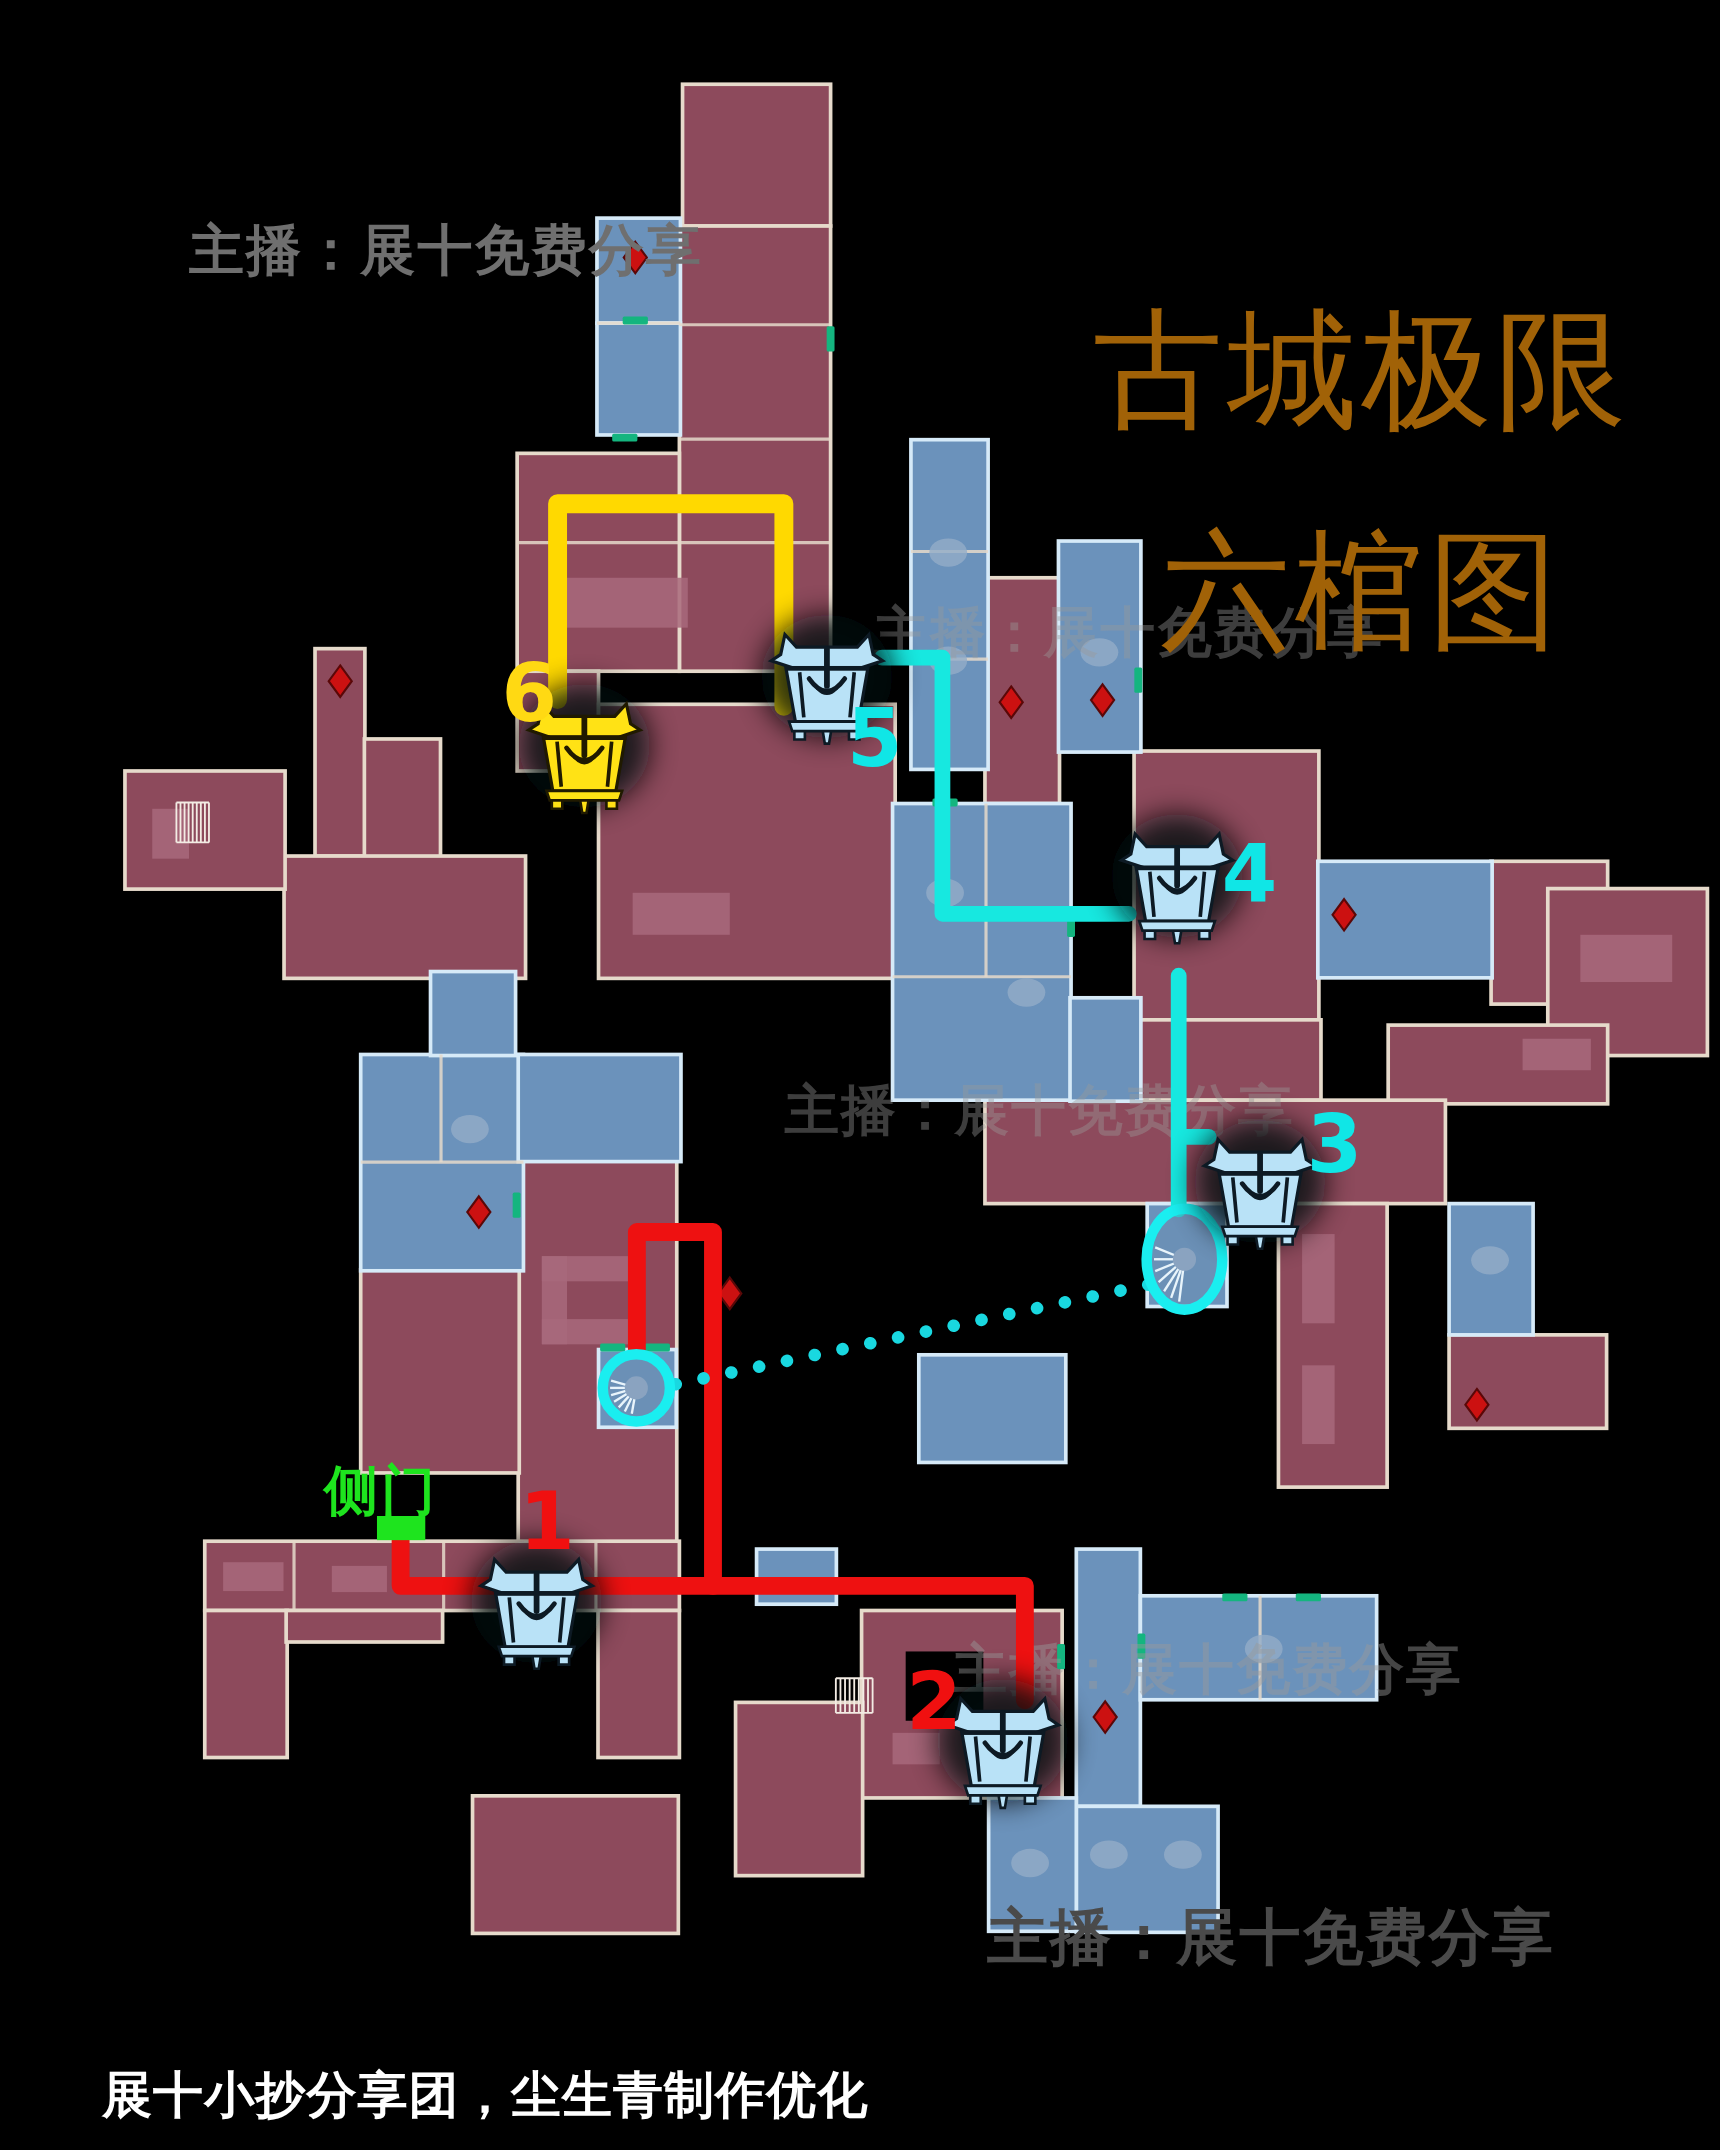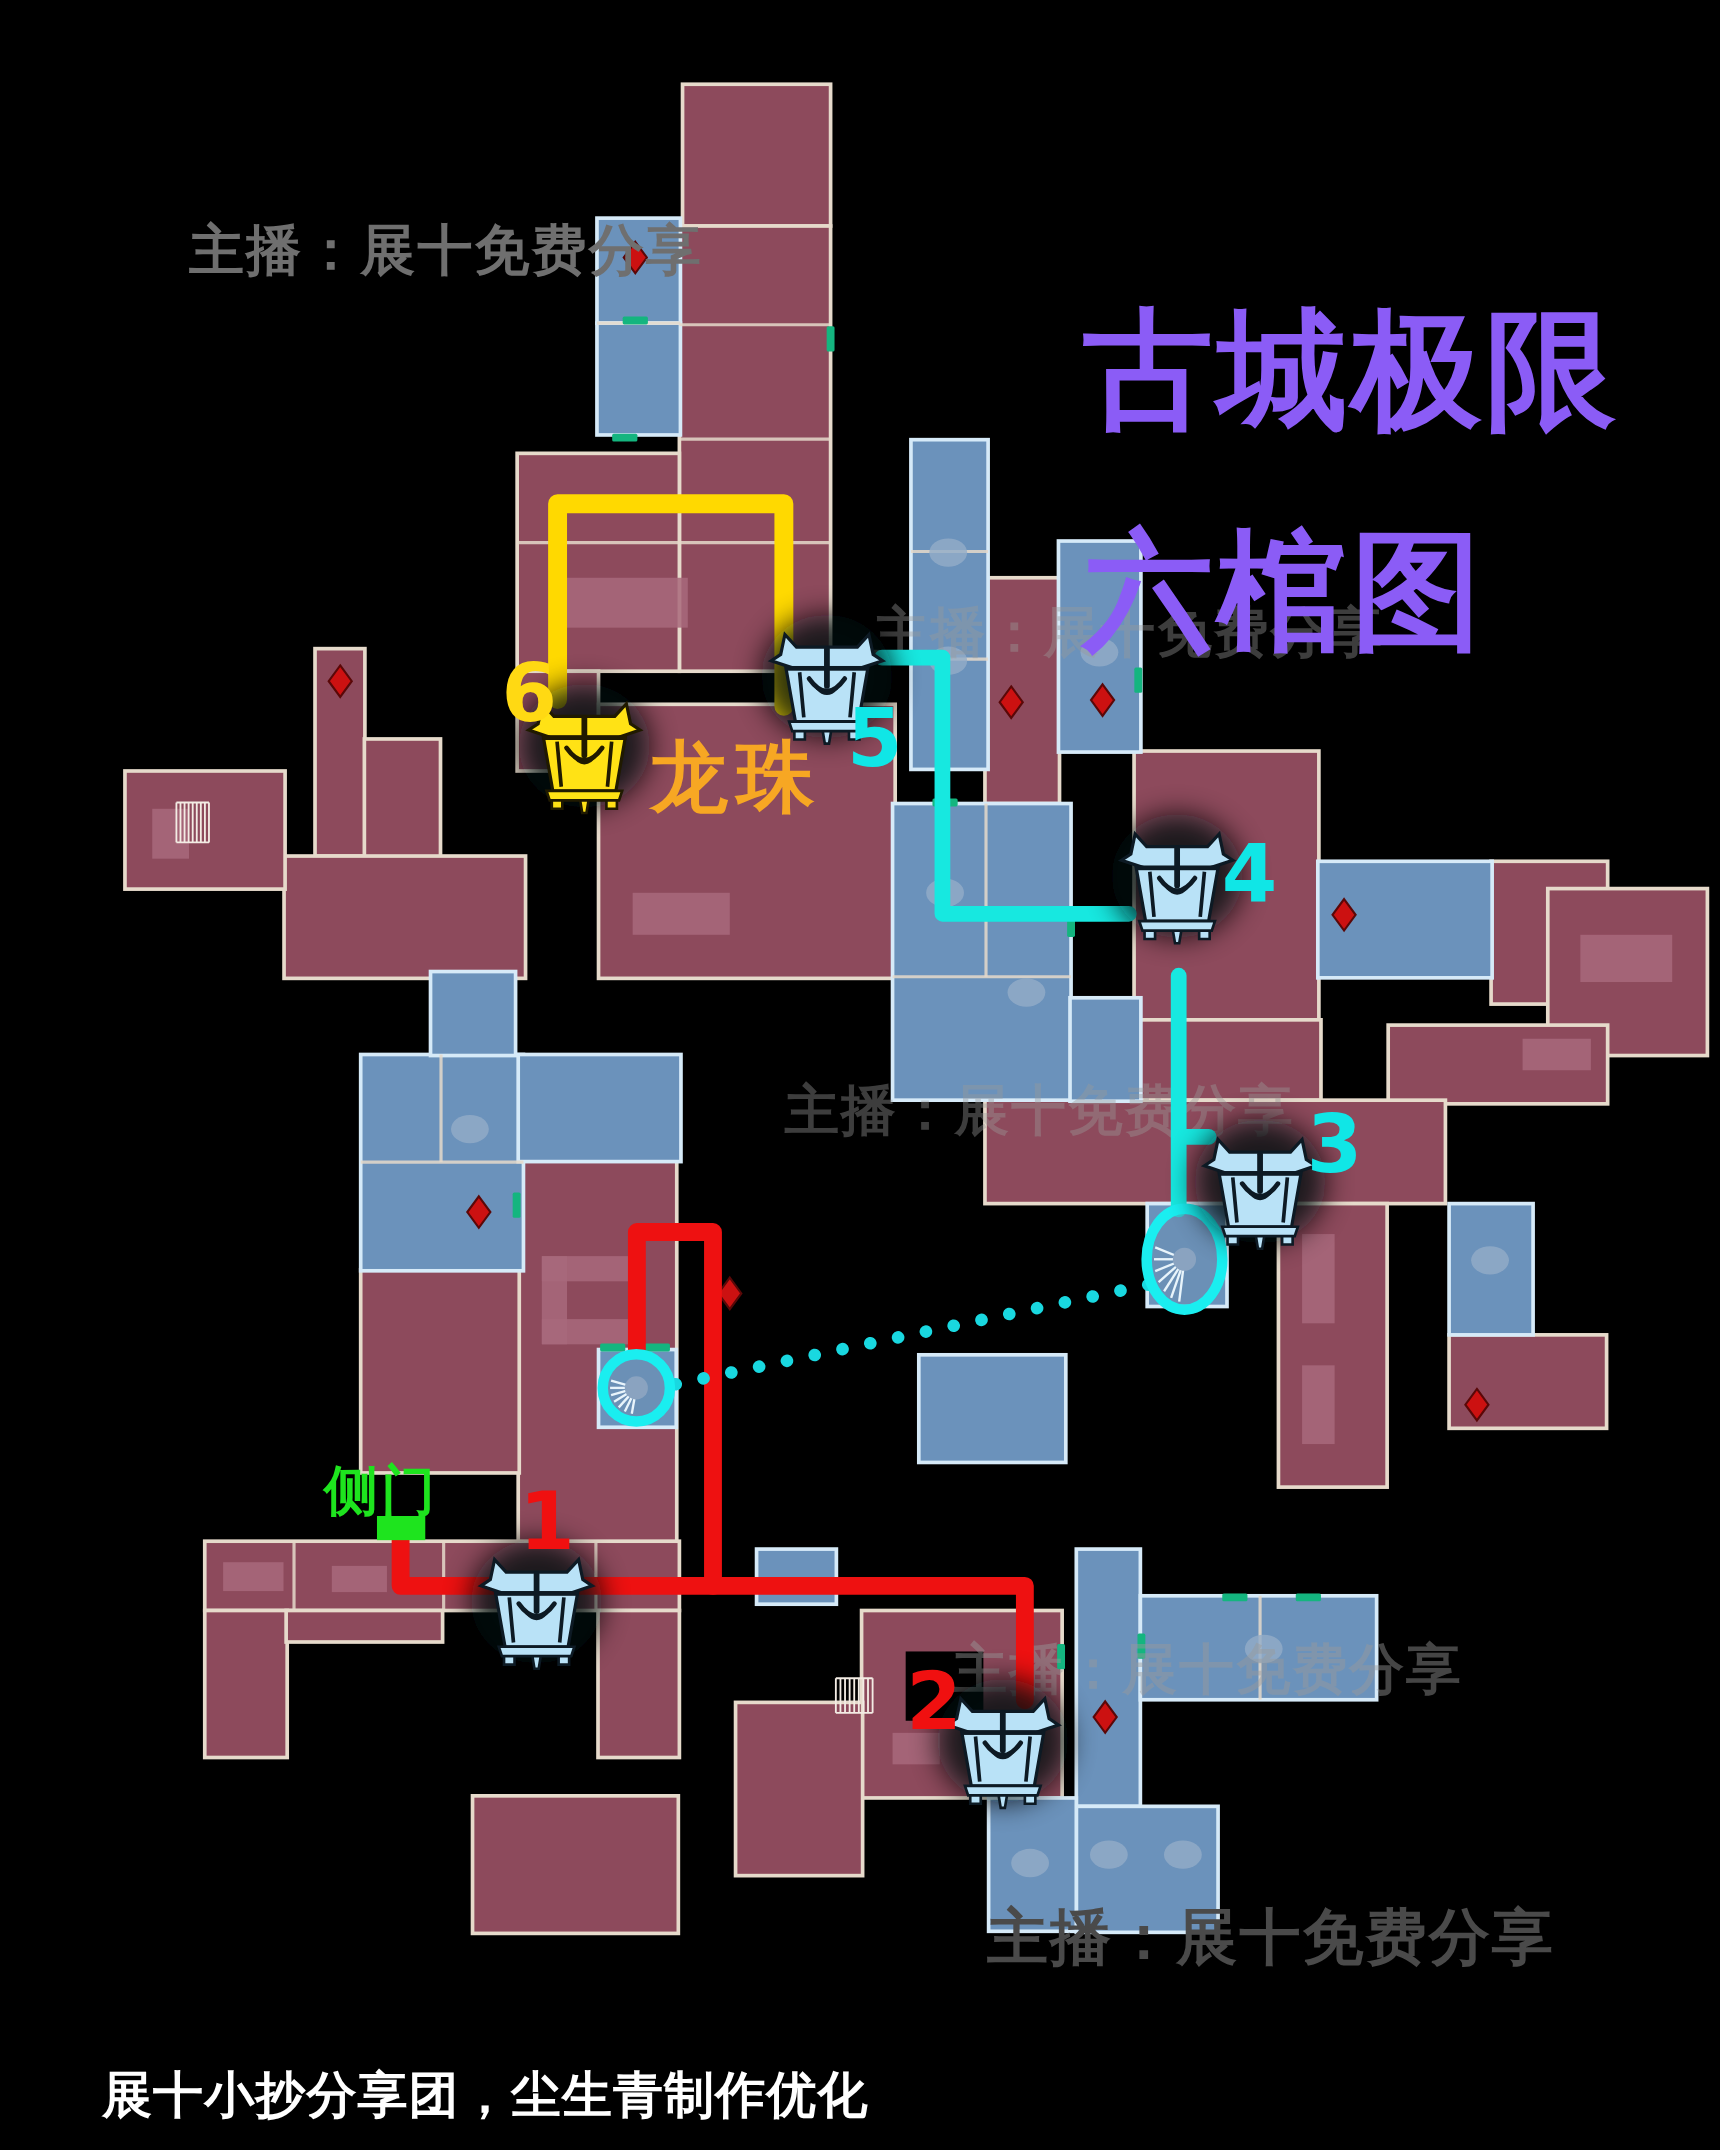--- a/index.html
+++ b/index.html
@@ -1,20 +1,20 @@
 <!DOCTYPE html>
 <html style="font-size:8.4px"><head>
 <meta charset="utf-8">
 <style>
   html,body{margin:0;padding:0;background:#000;}
   .stage{position:relative;width:1720px;height:2151px;background:#000;overflow:hidden;
          font-family:"DejaVu Sans",sans-serif;}
   .stage svg{position:absolute;left:0;top:0;}
   .overlay{position:absolute;white-space:nowrap;font-family:"DejaVu Sans",sans-serif;}
-  .title-line{width:557px;text-align:left;color:#8b5cf6;font-size:130px;font-weight:700;
+  .title-line{width:557px;text-align:center;color:#a16207;font-size:130px;font-weight:400;
               letter-spacing:4.2px;}
   .wm-top{color:#6f6f6f;font-size:55px;font-weight:900;letter-spacing:2.1px;}
   .wm-bottom{color:#4a4a4a;font-size:61px;font-weight:900;letter-spacing:2.1px;}
   .credit{color:#ffffff;font-size:50px;font-weight:900;letter-spacing:1.1px;}
   .lbl-pearl{color:#f7a723;font-size:78px;font-weight:900;letter-spacing:8.4px;}
   .lbl-door{color:#1ee41e;font-size:54px;font-weight:900;letter-spacing:3.2px;}
 </style>
 </head>
 <body>
 
@@ -288,21 +288,20 @@
         <text x="1666" y="1407" fill="#10e6e6" font-size="152" font-weight="900" text-anchor="middle" dominant-baseline="central" font-family="DejaVu Sans, sans-serif">5</text>
         <text x="1008" y="1320" fill="#ffd913" font-size="152" font-weight="900" text-anchor="middle" dominant-baseline="central" font-family="DejaVu Sans, sans-serif">6</text>
       </g>
     </svg>
 
   <div class="overlay wm-top" style="left:189px;top:214px;">主播：展十免费分享</div>
 
   <div class="overlay title-line" style="left:1083px;top:284px;">古城极限</div>
   <div class="overlay title-line" style="left:1083px;top:505px;">六棺图</div>
 
-  <div class="overlay lbl-pearl" style="left:650px;top:726px;">龙珠</div>
 
   <div class="overlay lbl-door" style="left:324px;top:1455px;">侧门</div>
 
   <div class="overlay wm-bottom" style="left:987px;top:1897px;">主播：展十免费分享</div>
 
   <div class="overlay credit" style="left:102px;top:2062px;">展十小抄分享团，尘生青制作优化</div>
 </div>
 
 
 </body></html>

